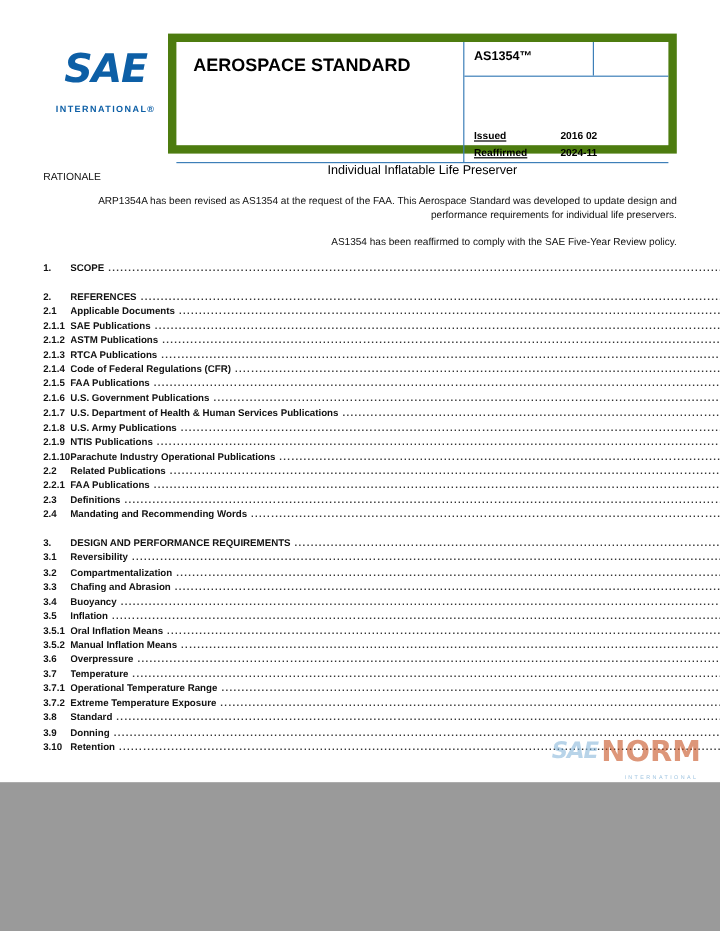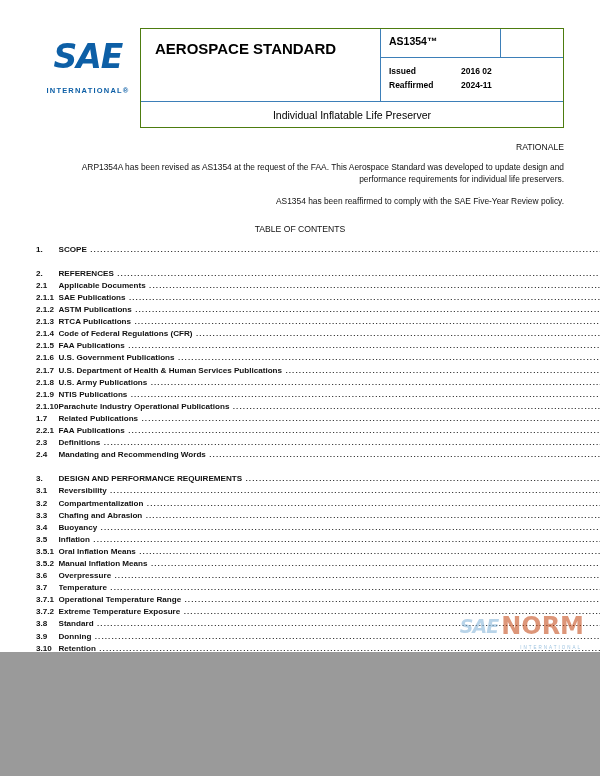--- a/index.html
+++ b/index.html
@@ -53,21 +53,21 @@
   .sae-sub {
     font-family: "Liberation Sans", sans-serif;
     font-size: 7.5px;
     letter-spacing: 1.2px;
     color: #0d5fa6;
     margin-top: 13px;
     font-weight: bold;
   }
   .hdr-box {
     flex: 1;
-    border: 1px solid #4d7c0f;
+    border: 7px solid #4d7c0f;
     display: flex;
     flex-direction: column;
   }
   .hdr-top {
     display: flex;
     flex: 1;
   }
   .hdr-title {
     width: 240px;
     border-right: 1px solid #3d7fb8;
@@ -75,20 +75,21 @@
     box-sizing: border-box;
     font-size: 15px;
     font-weight: bold;
     line-height: 1.35;
     color: #000;
   }
   .hdr-right {
     flex: 1;
     display: flex;
     flex-direction: column;
+    gap: 36px;
   }
   .hdr-docrow {
     display: flex;
     border-bottom: 1px solid #3d7fb8;
     height: 28px;
   }
   .hdr-docnum {
     flex: 1;
     border-right: 1px solid #3d7fb8;
     padding: 6px 0 0 8px;
@@ -105,41 +106,42 @@
     box-sizing: border-box;
     font-size: 8.5px;
     line-height: 1.7;
   }
   .hdr-dates .drow {
     display: flex;
   }
   .hdr-dates .dlabel {
     width: 72px;
     font-weight: bold;
+    text-decoration: underline;
   }
   .hdr-dates .dval {
     font-weight: bold;
   }
   .hdr-subject {
     border-top: 1px solid #3d7fb8;
     height: 25px;
     display: flex;
     align-items: center;
     justify-content: center;
     font-size: 10.5px;
   }
 
   
   .body {
     margin-top: 14px;
     font-size: 8.4px;
     color: #111;
   }
   .centered {
-    text-align: right;
+    text-align: left;
     font-size: 8.6px;
     margin: 10px 0 9px 0;
   }
   .para {
     line-height: 1.45;
     margin: 0 0 10px 0;
     text-align: right;
   }
   .toc-title {
     text-align: center;
@@ -306,21 +308,20 @@
         </div>
         <div class="hdr-subject">Individual Inflatable Life Preserver</div>
       </div>
     </div>
 
     <div class="body">
       <div class="centered">RATIONALE</div>
       <p class="para">ARP1354A has been revised as AS1354 at the request of the FAA. This Aerospace Standard was developed to update design and performance requirements for individual life preservers.</p>
       <p class="para">AS1354 has been reaffirmed to comply with the SAE Five-Year Review policy.</p>
 
-      <div class="toc-title">TABLE OF CONTENTS</div>
 
       <table class="toc">
         <tbody id="toc-body">
             <tr class="bold">
               <td class="c-num">1.</td>
               <td class="c-txt"><span class="dotfill"><span class="lbl">SCOPE</span><span class="dots"> ................................................................................................................................................................</span></span></td>
             </tr>
             <tr>
               <td colspan="3">&nbsp;</td>
             </tr>
@@ -366,21 +367,21 @@
             </tr>
             <tr class="bold">
               <td class="c-num">2.1.9</td>
               <td class="c-txt"><span class="dotfill"><span class="lbl">NTIS Publications</span><span class="dots"> ................................................................................................................................................................</span></span></td>
             </tr>
             <tr class="bold">
               <td class="c-num">2.1.10</td>
               <td class="c-txt"><span class="dotfill"><span class="lbl">Parachute Industry Operational Publications</span><span class="dots"> ................................................................................................................................................................</span></span></td>
             </tr>
             <tr class="bold">
-              <td class="c-num">1.7</td>
+              <td class="c-num">2.2</td>
               <td class="c-txt"><span class="dotfill"><span class="lbl">Related Publications</span><span class="dots"> ................................................................................................................................................................</span></span></td>
             </tr>
             <tr class="bold">
               <td class="c-num">2.2.1</td>
               <td class="c-txt"><span class="dotfill"><span class="lbl">FAA Publications</span><span class="dots"> ................................................................................................................................................................</span></span></td>
             </tr>
             <tr class="bold">
               <td class="c-num">2.3</td>
               <td class="c-txt"><span class="dotfill"><span class="lbl">Definitions</span><span class="dots"> ................................................................................................................................................................</span></span></td>
             </tr>

